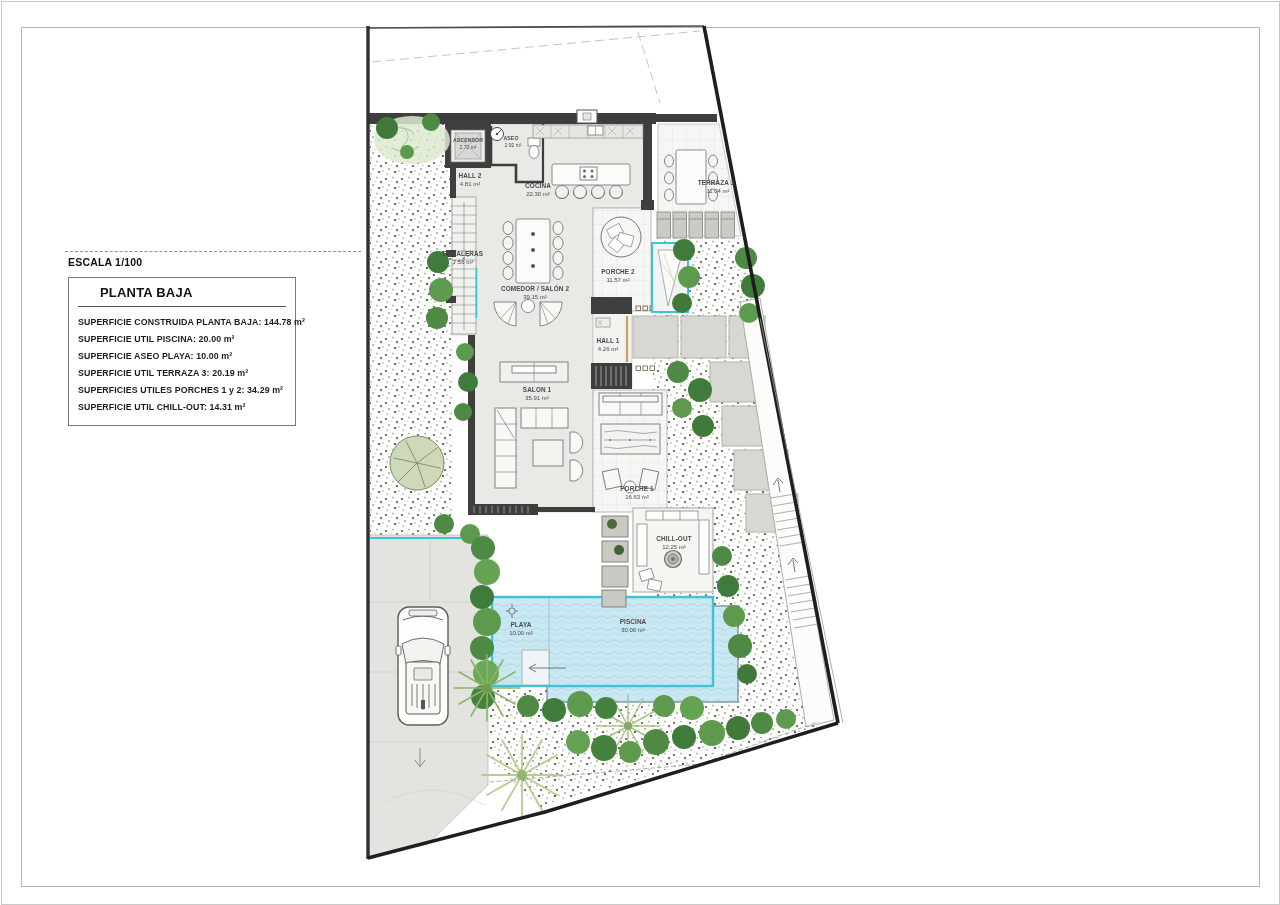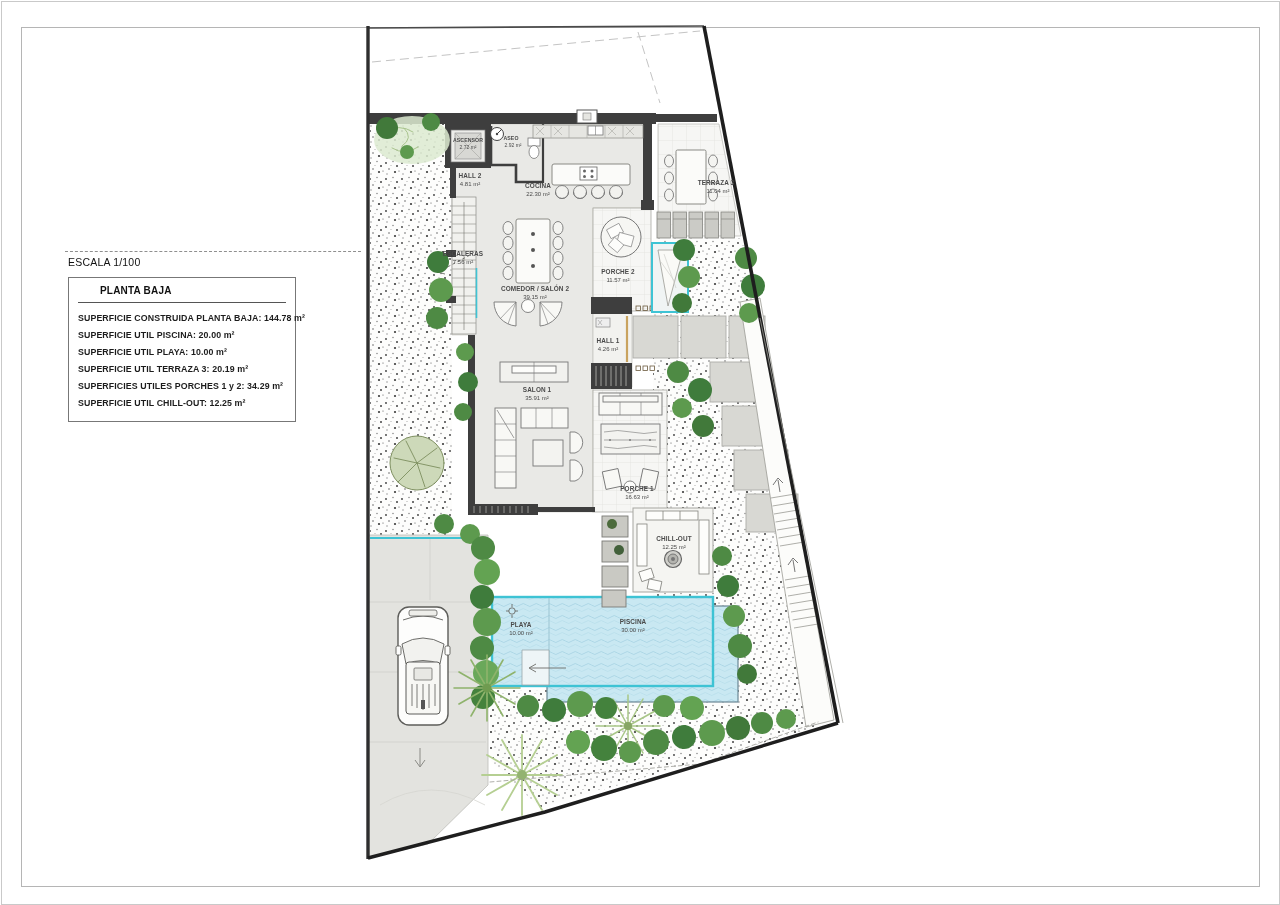--- a/index.html
+++ b/index.html
@@ -3,25 +3,25 @@
 <meta charset="utf-8">
 <style>
   html,body{margin:0;padding:0;background:#fff;}
   .page{position:relative;width:1280px;height:905px;background:#ffffff;overflow:hidden;
         font-family:"Liberation Sans",sans-serif;}
   .sheet-border-outer{position:absolute;left:1px;top:1px;width:1277px;height:902px;
         border:1px solid #c9c9c9;pointer-events:none;}
   .sheet-border-inner{position:absolute;left:21px;top:27px;width:1237px;height:858px;
         border:1.5px solid #b5b5b5;pointer-events:none;}
   .dash-line{position:absolute;left:65px;top:251px;width:296px;border-top:1.5px dashed #8f8f8f;}
-  .scale-label{position:absolute;left:68px;top:256px;font-size:10.5px;font-weight:normal;color:#111;
+  .scale-label{position:absolute;left:68px;top:256px;font-size:10.5px;font-weight:bold;color:#111;
         letter-spacing:0.2px;text-align:center;}
   .legend-box{position:absolute;left:68px;top:277px;width:208px;background:#fff;
         border:1.2px solid #777;padding:7px 9px 9px 9px;}
-  .legend-title{font-size:10px;font-weight:bold;color:#111;letter-spacing:0.2px;padding-left:22px;}
+  .legend-title{font-size:13px;font-weight:bold;color:#111;letter-spacing:0.2px;padding-left:22px;}
   .legend-sep{border-top:1.2px solid #555;margin:6px 0 7px 0;}
   .legend-item{font-size:8.8px;font-weight:bold;color:#1c1c1c;line-height:17px;white-space:nowrap;
         letter-spacing:0.1px;}
   svg text{font-family:"Liberation Sans",sans-serif;}
   .rl{font-size:6.4px;fill:#4a4a4a;text-anchor:middle;font-weight:bold;letter-spacing:.1px;}
   .ra{font-size:6px;fill:#4a4a4a;text-anchor:middle;}
   .rl.tiny{font-size:5.2px;}
   .ra.tiny{font-size:5px;}
 </style>
 </head>
@@ -32,24 +32,24 @@
   <div class="sheet-border-inner"></div>
 
   <div class="dash-line"></div>
   <div class="scale-label">ESCALA 1/100</div>
 
   <div class="legend-box">
     <div class="legend-title">PLANTA BAJA</div>
     <div class="legend-sep"></div>
     <div class="legend-item">SUPERFICIE CONSTRUIDA PLANTA BAJA: 144.78 m²</div>
     <div class="legend-item">SUPERFICIE UTIL PISCINA: 20.00 m²</div>
-    <div class="legend-item">SUPERFICIE UTIL PLAYA: 10.00 m²</div>
+    <div class="legend-item">SUPERFICIE ASEO PLAYA: 10.00 m²</div>
     <div class="legend-item">SUPERFICIE UTIL TERRAZA 3: 20.19 m²</div>
     <div class="legend-item">SUPERFICIES UTILES PORCHES 1 y 2: 34.29 m²</div>
-    <div class="legend-item">SUPERFICIE UTIL CHILL-OUT: 12.25 m²</div>
+    <div class="legend-item">SUPERFICIE UTIL CHILL-OUT: 14.31 m²</div>
   </div>
 
   <svg width="1280" height="905" viewBox="0 0 1280 905" style="position:absolute;left:0;top:0;">
     <defs>
       <pattern id="speck" width="16" height="16" patternUnits="userSpaceOnUse">
         <rect width="16" height="16" fill="#fdfdfc"></rect>
         <circle cx="2" cy="3" r="0.9" fill="#3a3a3a"></circle>
           <circle cx="9" cy="1.5" r="0.7" fill="#777"></circle>
         <circle cx="13" cy="6" r="1" fill="#444"></circle>
           <circle cx="5" cy="9" r="0.8" fill="#666"></circle>

